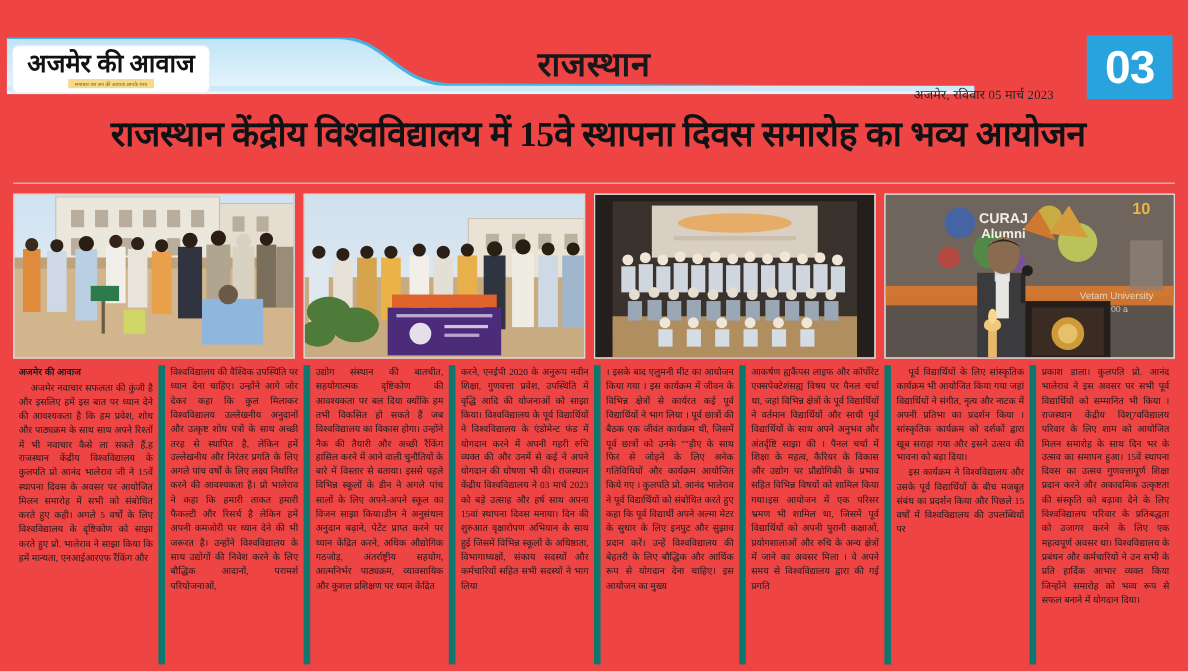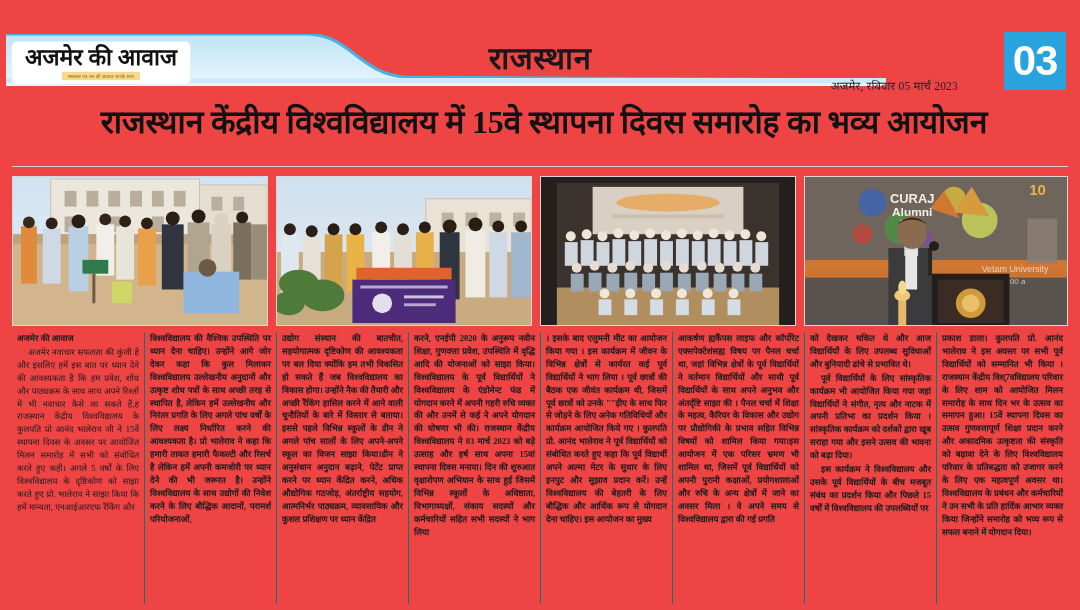--- a/index.html
+++ b/index.html
@@ -95,21 +95,21 @@
     font-weight: normal;
     color: #23242a;
     white-space: nowrap;
     letter-spacing: .2px;
   }
 
   .page-num {
     position: absolute;
     right: 14px;
     top: 32px;
-    width: 62px;
+    width: 78px;
     height: 58px;
     background: #28a3dd;
     display: flex;
     align-items: center;
     justify-content: center;
   }
   .page-num span {
     font-family: "Liberation Sans", sans-serif;
     font-size: 42px;
     font-weight: bold;
@@ -178,21 +178,21 @@
     height: 272px;
     display: flex;
     gap: 0px;
   }
   .col {
     width: 132px;
     padding: 0 5px;
     box-sizing: border-box;
     position: relative;
   }
-  .col + .col { border-left: 1px solid #0f766e; font-weight: bold; }
+  .col + .col { border-left: 6px solid #0f766e; }
   .col p {
     margin: 0;
     font-family: "Liberation Serif", "DejaVu Serif", serif;
     font-size: 8.5px;
     line-height: 1.52;
     text-align: justify;
     text-justify: inter-word;
     color: #1a1b1d;
     word-spacing: 0.2px;
   }
@@ -518,21 +518,20 @@
 
     <div class="col">
       <p>। इसके बाद एलुमनी मीट का आयोजन किया गया । इस कार्यक्रम में जीवन के विभिन्न क्षेत्रों से कार्यरत कई पूर्व विद्यार्थियों ने भाग लिया ।   पूर्व छात्रों की बैठक एक जीवंत कार्यक्रम थी, जिसमें पूर्व छात्रों को उनके ""ड़ीए के साथ फिर से जोड़ने के लिए अनेक गतिविधियों और कार्यक्रम आयोजित किये गए । कुलपति प्रो. आनंद भालेराव ने पूर्व विद्यार्थियों को संबोधित करते हुए कहा कि पूर्व विद्यार्थी अपने अल्मा मेटर के सुधार के लिए इनपुट और सुझाव प्रदान करें। उन्हें विश्वविद्यालय की बेहतरी के लिए बौद्धिक और आर्थिक रूप से योगदान देना चाहिए। इस आयोजन का मुख्य</p>
     </div>
 
     <div class="col">
       <p>आकर्षण ह्यकैंपस लाइफ और कॉर्पोरेट एक्सपेक्टेशंसह्य विषय पर पैनल चर्चा था, जहां विभिन्न क्षेत्रों के पूर्व विद्यार्थियों ने वर्तमान विद्यार्थियों और साथी पूर्व विद्यार्थियों के साथ अपने अनुभव और अंतर्दृष्टि साझा की । पैनल चर्चा में शिक्षा के महत्व, कैरियर के विकास और उद्योग पर प्रौद्योगिकी के प्रभाव सहित विभिन्न विषयों को शामिल किया गया।इस आयोजन में एक परिसर भ्रमण भी शामिल था, जिसमें पूर्व विद्यार्थियों को अपनी पुरानी कक्षाओं, प्रयोगशालाओं और रुचि के अन्य क्षेत्रों में जाने का अवसर मिला । वे अपने समय से विश्वविद्यालय द्वारा की गई प्रगति</p>
     </div>
 
     <div class="col">
-      <p>को देखकर चकित थे और आज विद्यार्थियों के लिए उपलब्ध सुविधाओं और बुनियादी ढांचे से प्रभावित थे।</p>
       <p class="indent">पूर्व विद्यार्थियों के लिए सांस्कृतिक कार्यक्रम भी आयोजित किया गया जहां विद्यार्थियों ने संगीत, नृत्य और नाटक में अपनी प्रतिभा का प्रदर्शन किया । सांस्कृतिक कार्यक्रम को दर्शकों द्वारा खूब सराहा गया और इसने उत्सव की भावना को बढ़ा दिया।</p>
       <p class="indent">इस कार्यक्रम ने विश्वविद्यालय और उसके पूर्व विद्यार्थियों के बीच मजबूत संबंध का प्रदर्शन किया और पिछले 15 वर्षों में विश्वविद्यालय की उपलब्धियों पर</p>
     </div>
 
     <div class="col">
       <p>प्रकाश डाला। कुलपति प्रो. आनंद भालेराव ने इस अवसर पर सभी पूर्व विद्यार्थियों को सम्मानित भी किया ।  राजस्थान केंद्रीय विश्7वविद्यालय परिवार के लिए शाम को आयोजित मिलन समारोह के साथ दिन भर के उत्सव का समापन हुआ। 15वें स्थापना दिवस का उत्सव गुणवत्तापूर्ण शिक्षा प्रदान करने और अकादमिक उत्कृष्टता की संस्कृति को बढ़ावा देने के लिए विश्वविद्यालय परिवार के प्रतिबद्धता को उजागर करने के लिए एक महत्वपूर्ण अवसर था। विश्वविद्यालय के प्रबंधन और कर्मचारियों ने उन सभी के प्रति हार्दिक आभार व्यक्त किया जिन्होंने समारोह को भव्य रूप से सफल बनाने में योगदान दिया।</p>
     </div>
 
   </div>
 

